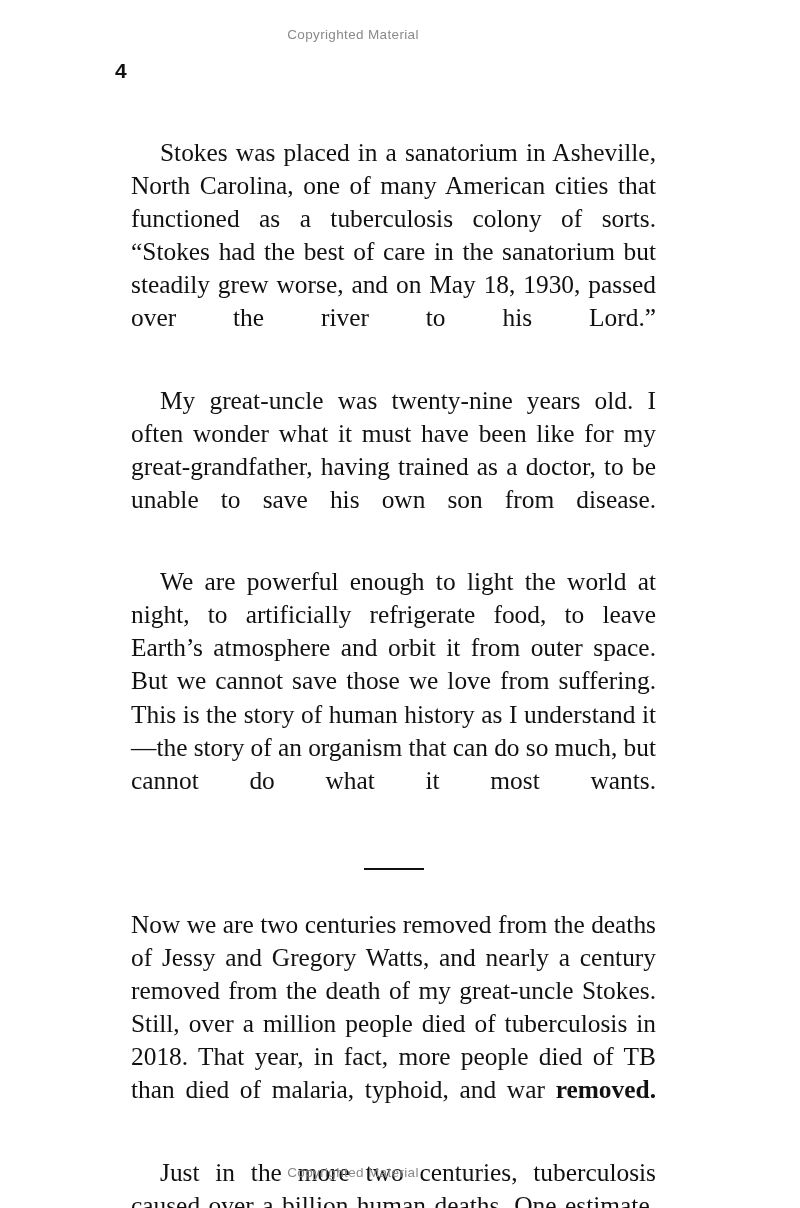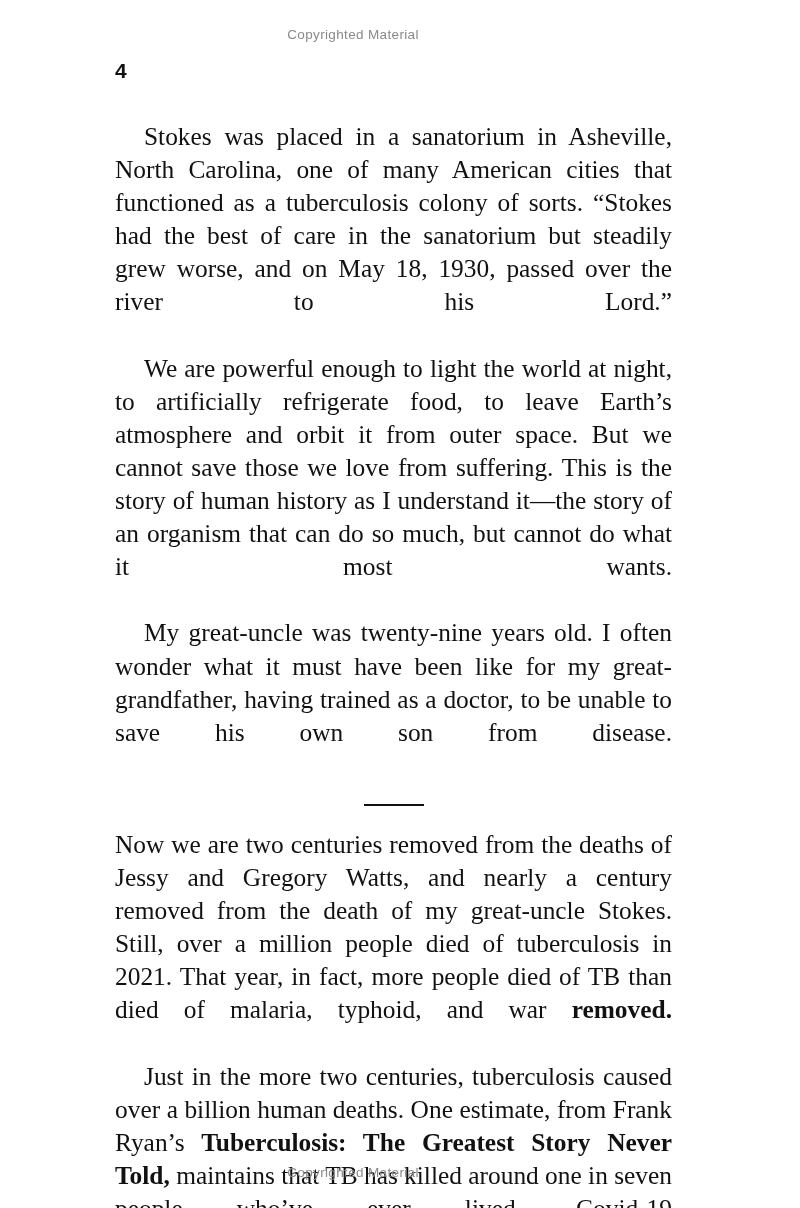--- a/index.html
+++ b/index.html
@@ -74,21 +74,21 @@
 
   
   .textblock {
     position: absolute;
     top: 120px;
     left: 115px;
     width: 557px;
   }
 
   p.body-par {
-    margin: 0;
+    margin: 16px;
     font-size: 25.4px;
     line-height: 33.1px;
     text-align: justify;
     text-justify: inter-word;
     text-indent: 29px;
     hyphens: none;
     -webkit-hyphens: none;
     word-spacing: -0.2px;
   }
   p.body-par.no-indent { text-indent: 0; }
@@ -126,27 +126,27 @@
 
   <div class="watermark watermark-top" style="color: rgb(138, 138, 138);">Copyrighted Material</div>
 
   <div class="running-head">
     <span class="folio">4</span>
   </div>
 
   <div class="textblock">
 
     <p class="body-par"><span>Stokes was placed in a sanatorium in Asheville, North Carolina, one of many American cities that functioned as a tuberculosis colony of sorts. “Stokes had the best of care in the sanatorium but steadily grew worse, and on May 18, 1930, passed over the river to his Lord.”</span></p>
+    <p class="body-par"><span>My great-uncle was twenty-nine years old. I often wonder what it must have been like for my great-grandfather, having trained as a doctor, to be unable to save his own son from disease.</span></p>
     <p class="body-par"><span>We are powerful enough to light the world at night, to artificially refrigerate food, to leave Earth’s atmosphere and orbit it from outer space. But we cannot save those we love from suffering. This is the story of human history as I understand it—the story of an organism that can do so much, but cannot do what it most wants.</span></p>
-    <p class="body-par"><span>My great-uncle was twenty-nine years old. I often wonder what it must have been like for my great-grandfather, having trained as a doctor, to be unable to save his own son from disease.</span></p>
 
     <div class="section-break">
       <div class="rule" style="background: rgb(17, 17, 17);"></div>
     </div>
 
-    <p class="body-par no-indent"><span>Now we are two centuries removed from the deaths of Jessy and Gregory Watts, and nearly a century removed from the death of my great-uncle Stokes. Still, over a million people died of tuberculosis in 2021. That year, in fact, more people died of TB than died of malaria, typhoid, and war </span><b>removed.</b></p>
+    <p class="body-par no-indent"><span>Now we are two centuries removed from the deaths of Jessy and Gregory Watts, and nearly a century removed from the death of my great-uncle Stokes. Still, over a million people died of tuberculosis in 2018. That year, in fact, more people died of TB than died of malaria, typhoid, and war </span><b>removed.</b></p>
     <p class="body-par"><span>Just in the more two centuries, tuberculosis caused over a billion human deaths. One estimate, from Frank Ryan’s </span><b>Tuberculosis: The Greatest Story Never Told,</b><span> maintains that TB has killed around one in seven people who’ve ever lived. Covid-19</span></p>
 
   </div>
 
   <div class="watermark watermark-bottom" style="color: rgb(138, 138, 138);">Copyrighted Material</div>
 
 </div>
 
 </body></html>

